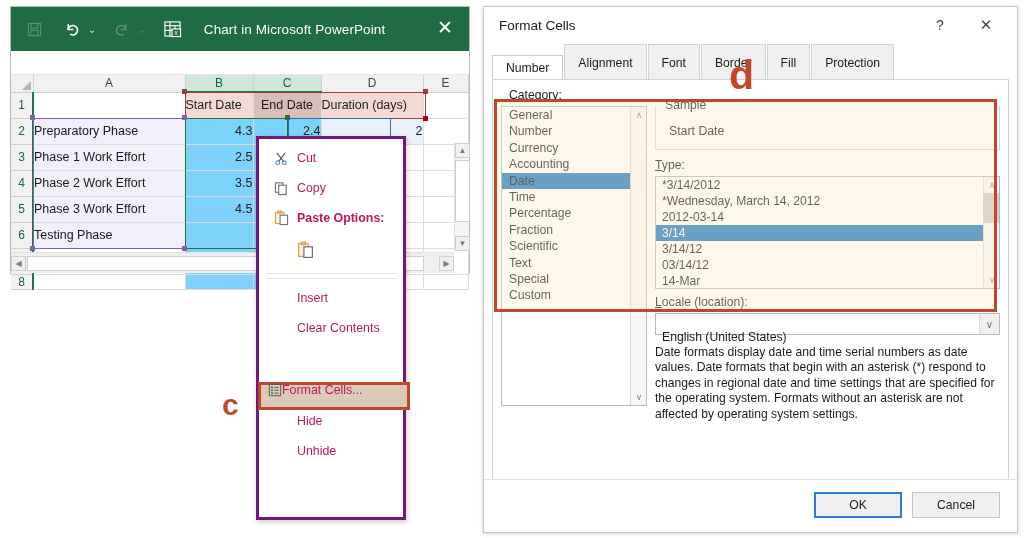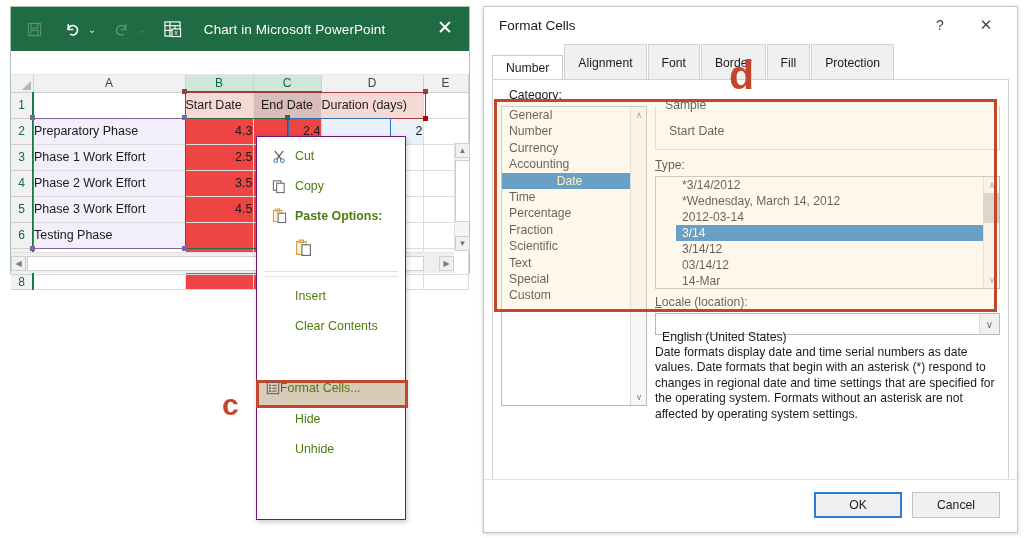--- a/index.html
+++ b/index.html
@@ -65,21 +65,21 @@
     width:22px; height:26px; background:#f1f1f1; color:#555; font-size:12px;
     text-align:center; border-right:1px solid #d0d0d0; border-bottom:1px solid #d0d0d0;
   }
   td.rowhead.sel { color:#14683f; border-right:2px solid #127c44; }
   td.cell {
     height:26px; border-right:1px solid #dcdcdc; border-bottom:1px solid #dcdcdc;
     background:#ffffff; padding:0 4px; white-space:nowrap; overflow:hidden;
     font-size:12.5px; color:#1a1a1a;
   }
   td.cell.num { text-align:right; }
-  td.cell.selcol { background:#ef4444; }
+  td.cell.selcol { background:#7dd3fc; }
   td.cell.hdrpink { background:#f5d9d4; }
   td.cell.hdrdark { background:#d9bdb8;text-align:center; }
   td.cell.catband { background:#f2effa; }
   td.cell.activeblue { background:#eaf1fb; }
 
   
   .ov { position:absolute; pointer-events:none; }
 
   
   #vscroll {
@@ -93,23 +93,23 @@
   #vthumb { position:absolute; left:0; top:17px; width:15px; height:62px; background:#ffffff; border:1px solid #cfcfcf;}
   #hscroll {
     position:absolute; left:0; right:15px; bottom:0; height:21px;
     background:#efefef; border-top:1px solid #e1e1e1; display:flex; align-items:center;
   }
   #hthumb { position:absolute; left:16px; top:3px; height:15px; width:397px; background:#ffffff; border:1px solid #cfcfcf;}
 
   
   #ctxmenu {
     position:absolute; left:256px; top:136px; width:150px; height:384px;
-    background:#ffffff; border:1px solid #701a75;
+    background:#ffffff; border:3px solid #701a75;
     box-shadow: 1px 2px 5px rgba(0,0,0,.22);
-    font-size: 12.4px; color:#4d7c0f; padding-top:4px;
+    font-size: 12.4px; color:#be185d; padding-top:4px;
   }
   .mi { display:flex; align-items:center; height:30px; padding-left:9px; cursor:pointer; }
   .mi .mi-ico { width:26px; height:20px; display:flex; align-items:center; justify-content:center; flex:0 0 26px;}
   .mi .mi-lbl { margin-left:3px; }
   .mi.bold .mi-lbl { font-weight:bold; }
   .mi-sep { height:1px; background:#e2e2e2; margin:4px 7px; }
   .mi-plain { display:flex; align-items:center; height:30px; padding-left:38px; cursor:pointer;}
   .paste-big { display:flex; align-items:center; height:36px; padding-left:38px;}
   .ul { text-decoration: underline; text-underline-offset:2px; }
   #fc-highlight {
@@ -157,42 +157,42 @@
   }
 
   .lbl { font-size:12.2px; color:#1b1b1b; }
   #cat-label { position:absolute; left:16px; top:8px; }
   #catbox {
     position:absolute; left:8px; top:26px; width:146px; height:300px;
     border:1px solid #b9b9b9; background:#ffffff; overflow:hidden;
   }
   .catlist { position:absolute; left:0; top:0; right:16px; bottom:0; }
   .catitem { height:16.4px; font-size:12.2px; padding-left:7px; color:#1b1b1b; line-height:16.4px; cursor:pointer; }
-  .catitem.sel { background:#1f7ac6; color:#fef9c3;text-align:center; }
+  .catitem.sel { background:#1f7ac6; color:#0f172a; }
   .listsb {
     position:absolute; right:0; top:0; width:16px; bottom:0; background:#f7f7f7;
     border-left:1px solid #dcdcdc;
   }
   .listsb .ar { width:16px; height:16px; display:flex; align-items:center; justify-content:center; color:#8a8a8a; font-size:9px;}
   .listsb .ar.bot { position:absolute; bottom:0; left:0;}
 
   #sample-group {
     position:absolute; left:162px; top:26px; right:8px; height:44px;
     border:1px solid #d7d7d7; border-top:none;
   }
   #sample-legend { position:absolute; left:168px; top:18px; background:#ffffff; padding:0 4px; font-size:12.2px; }
   #sample-value { position:absolute; left:176px; top:44px; font-size:12.3px; color:#1b1b1b; }
 
   #type-label { position:absolute; left:162px; top:78px; }
   #typebox {
     position:absolute; left:162px; top:96px; right:8px; height:113px;
     border:1px solid #b9b9b9; background:#ffffff; overflow:hidden;
   }
   .typelist { position:absolute; left:0; top:0; right:16px; bottom:0;}
-  .typeitem { height:16px; font-size:12.1px; padding-left:6px; line-height:16px; color:#1b1b1b; cursor:pointer;margin-left:20px;}
+  .typeitem { height:16px; font-size:12.1px; padding-left:6px; line-height:16px; color:#1b1b1b; cursor:pointer;}
   .typeitem.sel { background:#1f7ac6; color:#ffffff; }
   #typethumb { position:absolute; right:0; top:16px; width:16px; height:30px; background:#cdcdcd;}
 
   #locale-label { position:absolute; left:162px; top:215px; }
   #localebox {
     position:absolute; left:162px; top:233px; right:8px; height:22px;
     border:1px solid #b9b9b9; background:#ffffff; display:flex; align-items:center;
   }
   #locale-value { font-size:12.2px; padding-left:6px; color:#1b1b1b; flex:1;margin-top:25px;}
   #locale-arrow { width:20px; height:20px; background:#f0f0f0; border-left:1px solid #dcdcdc;

